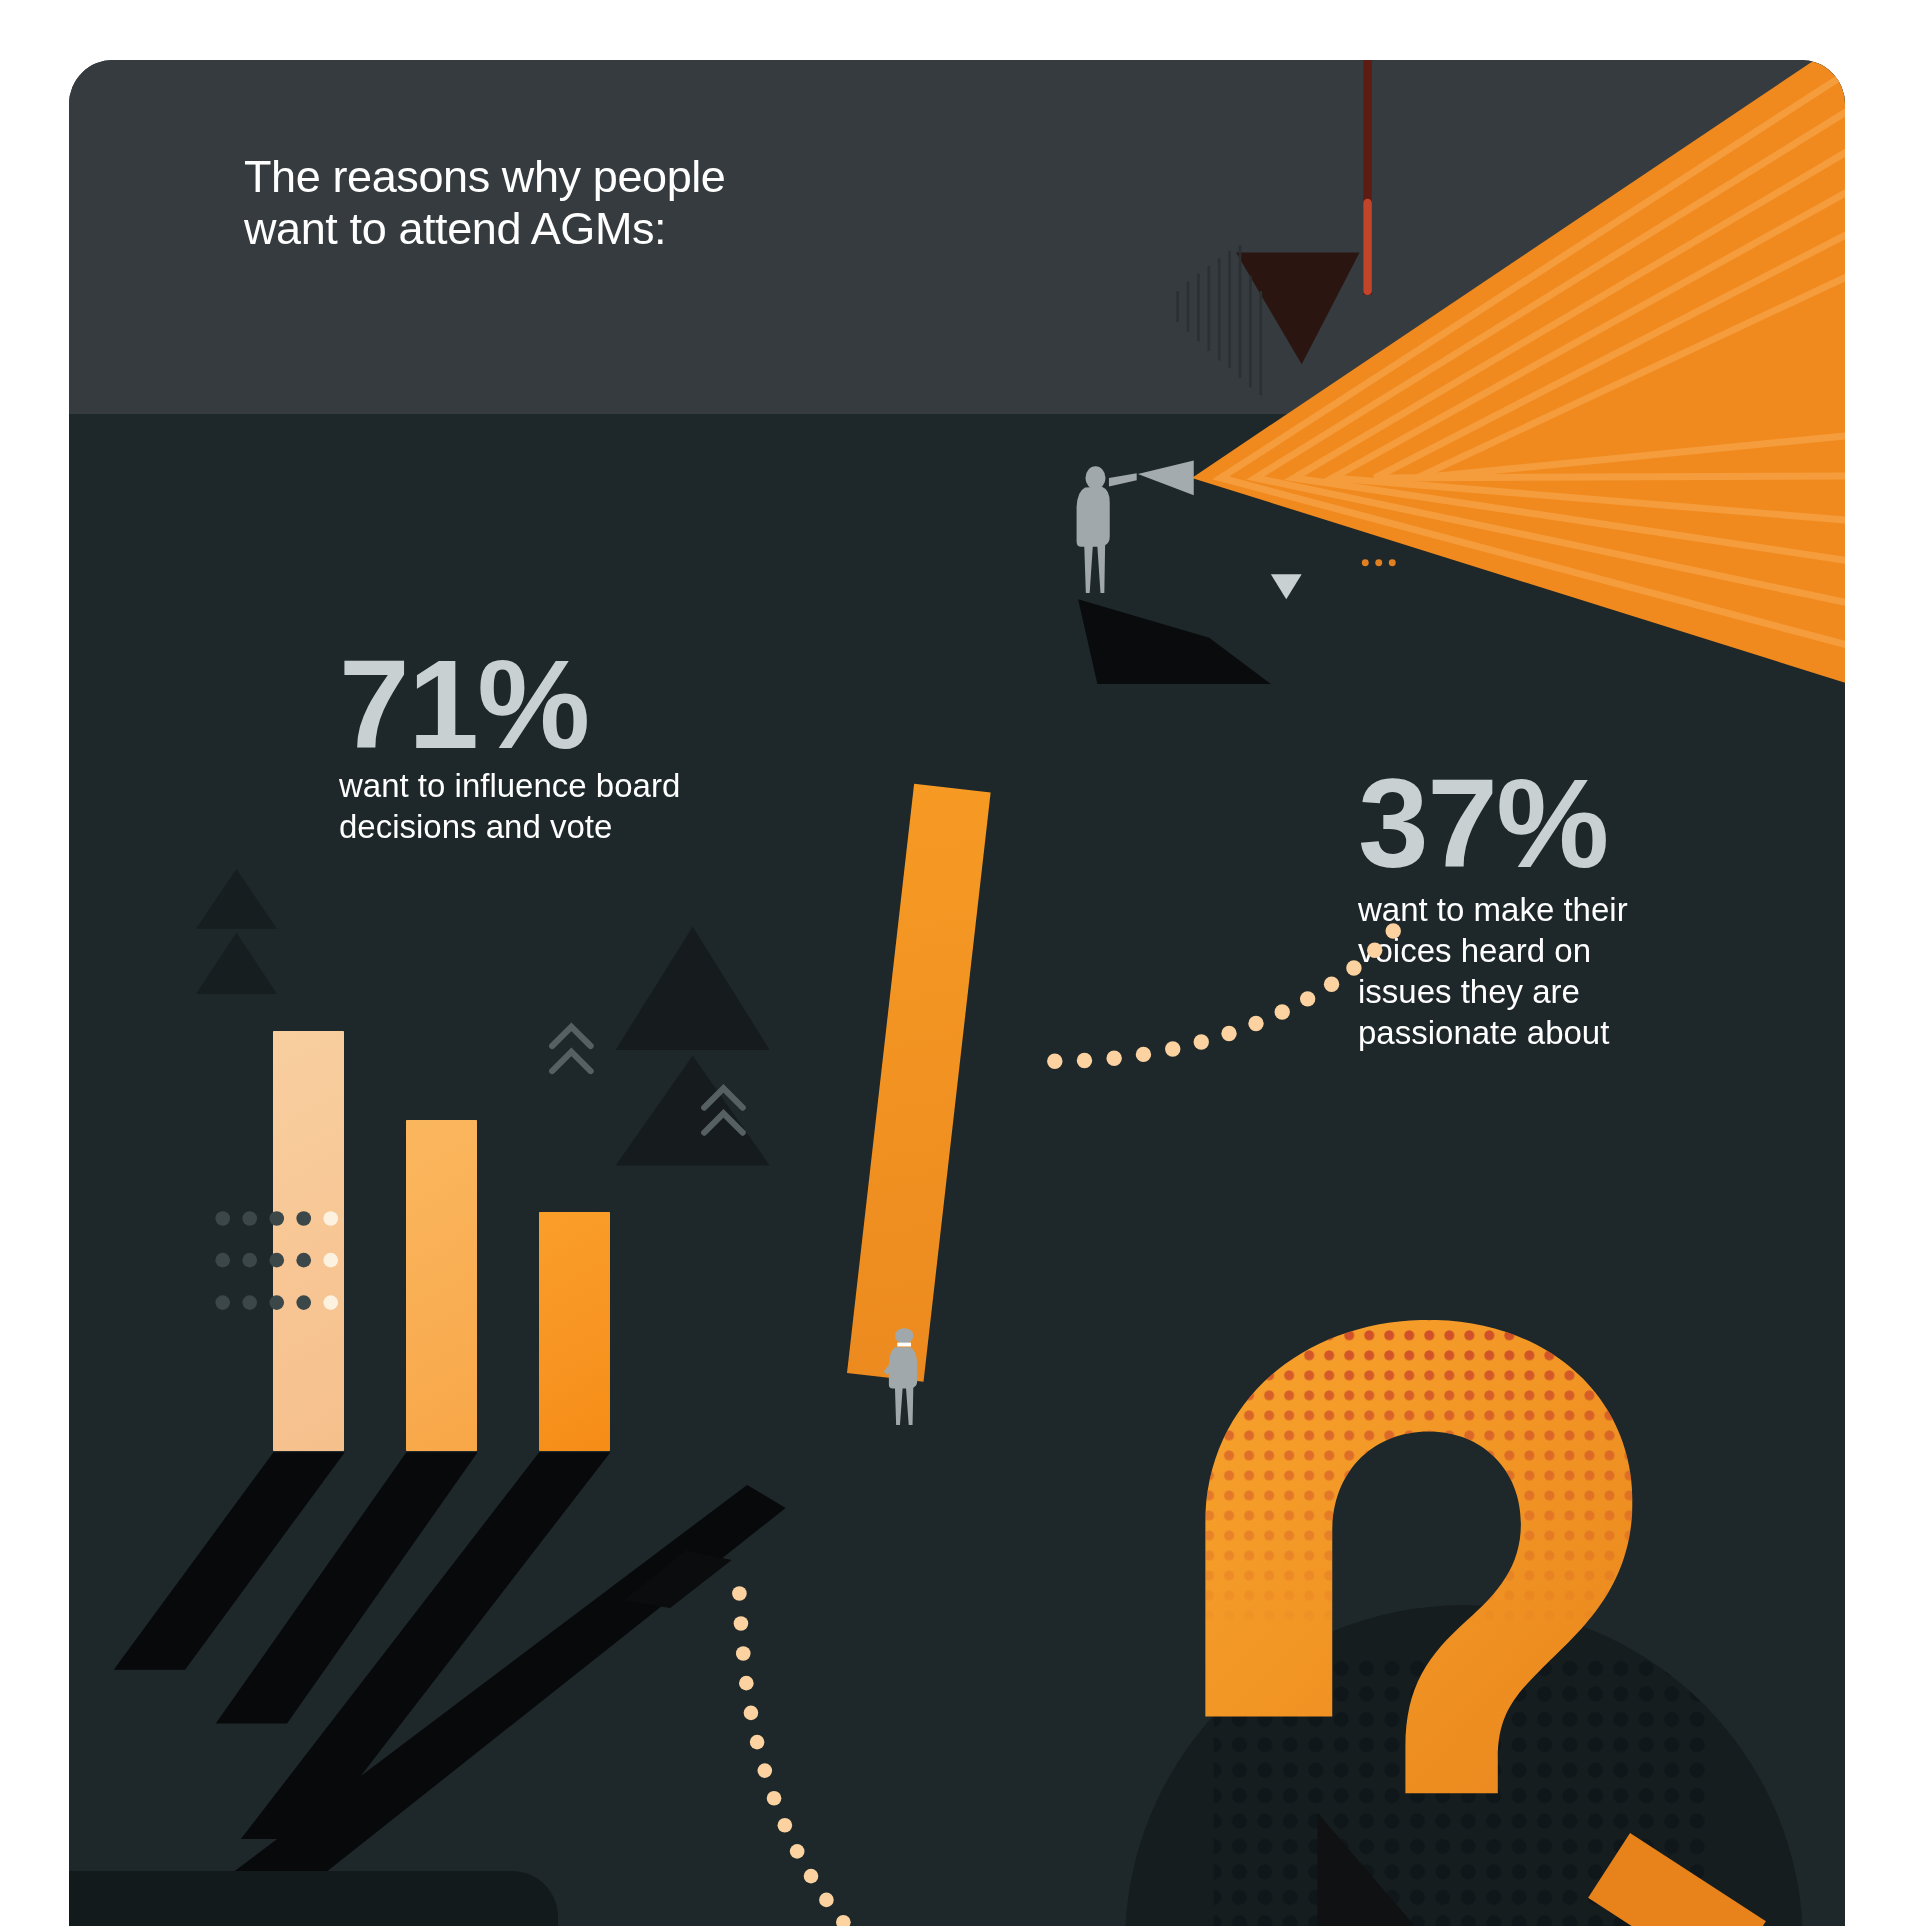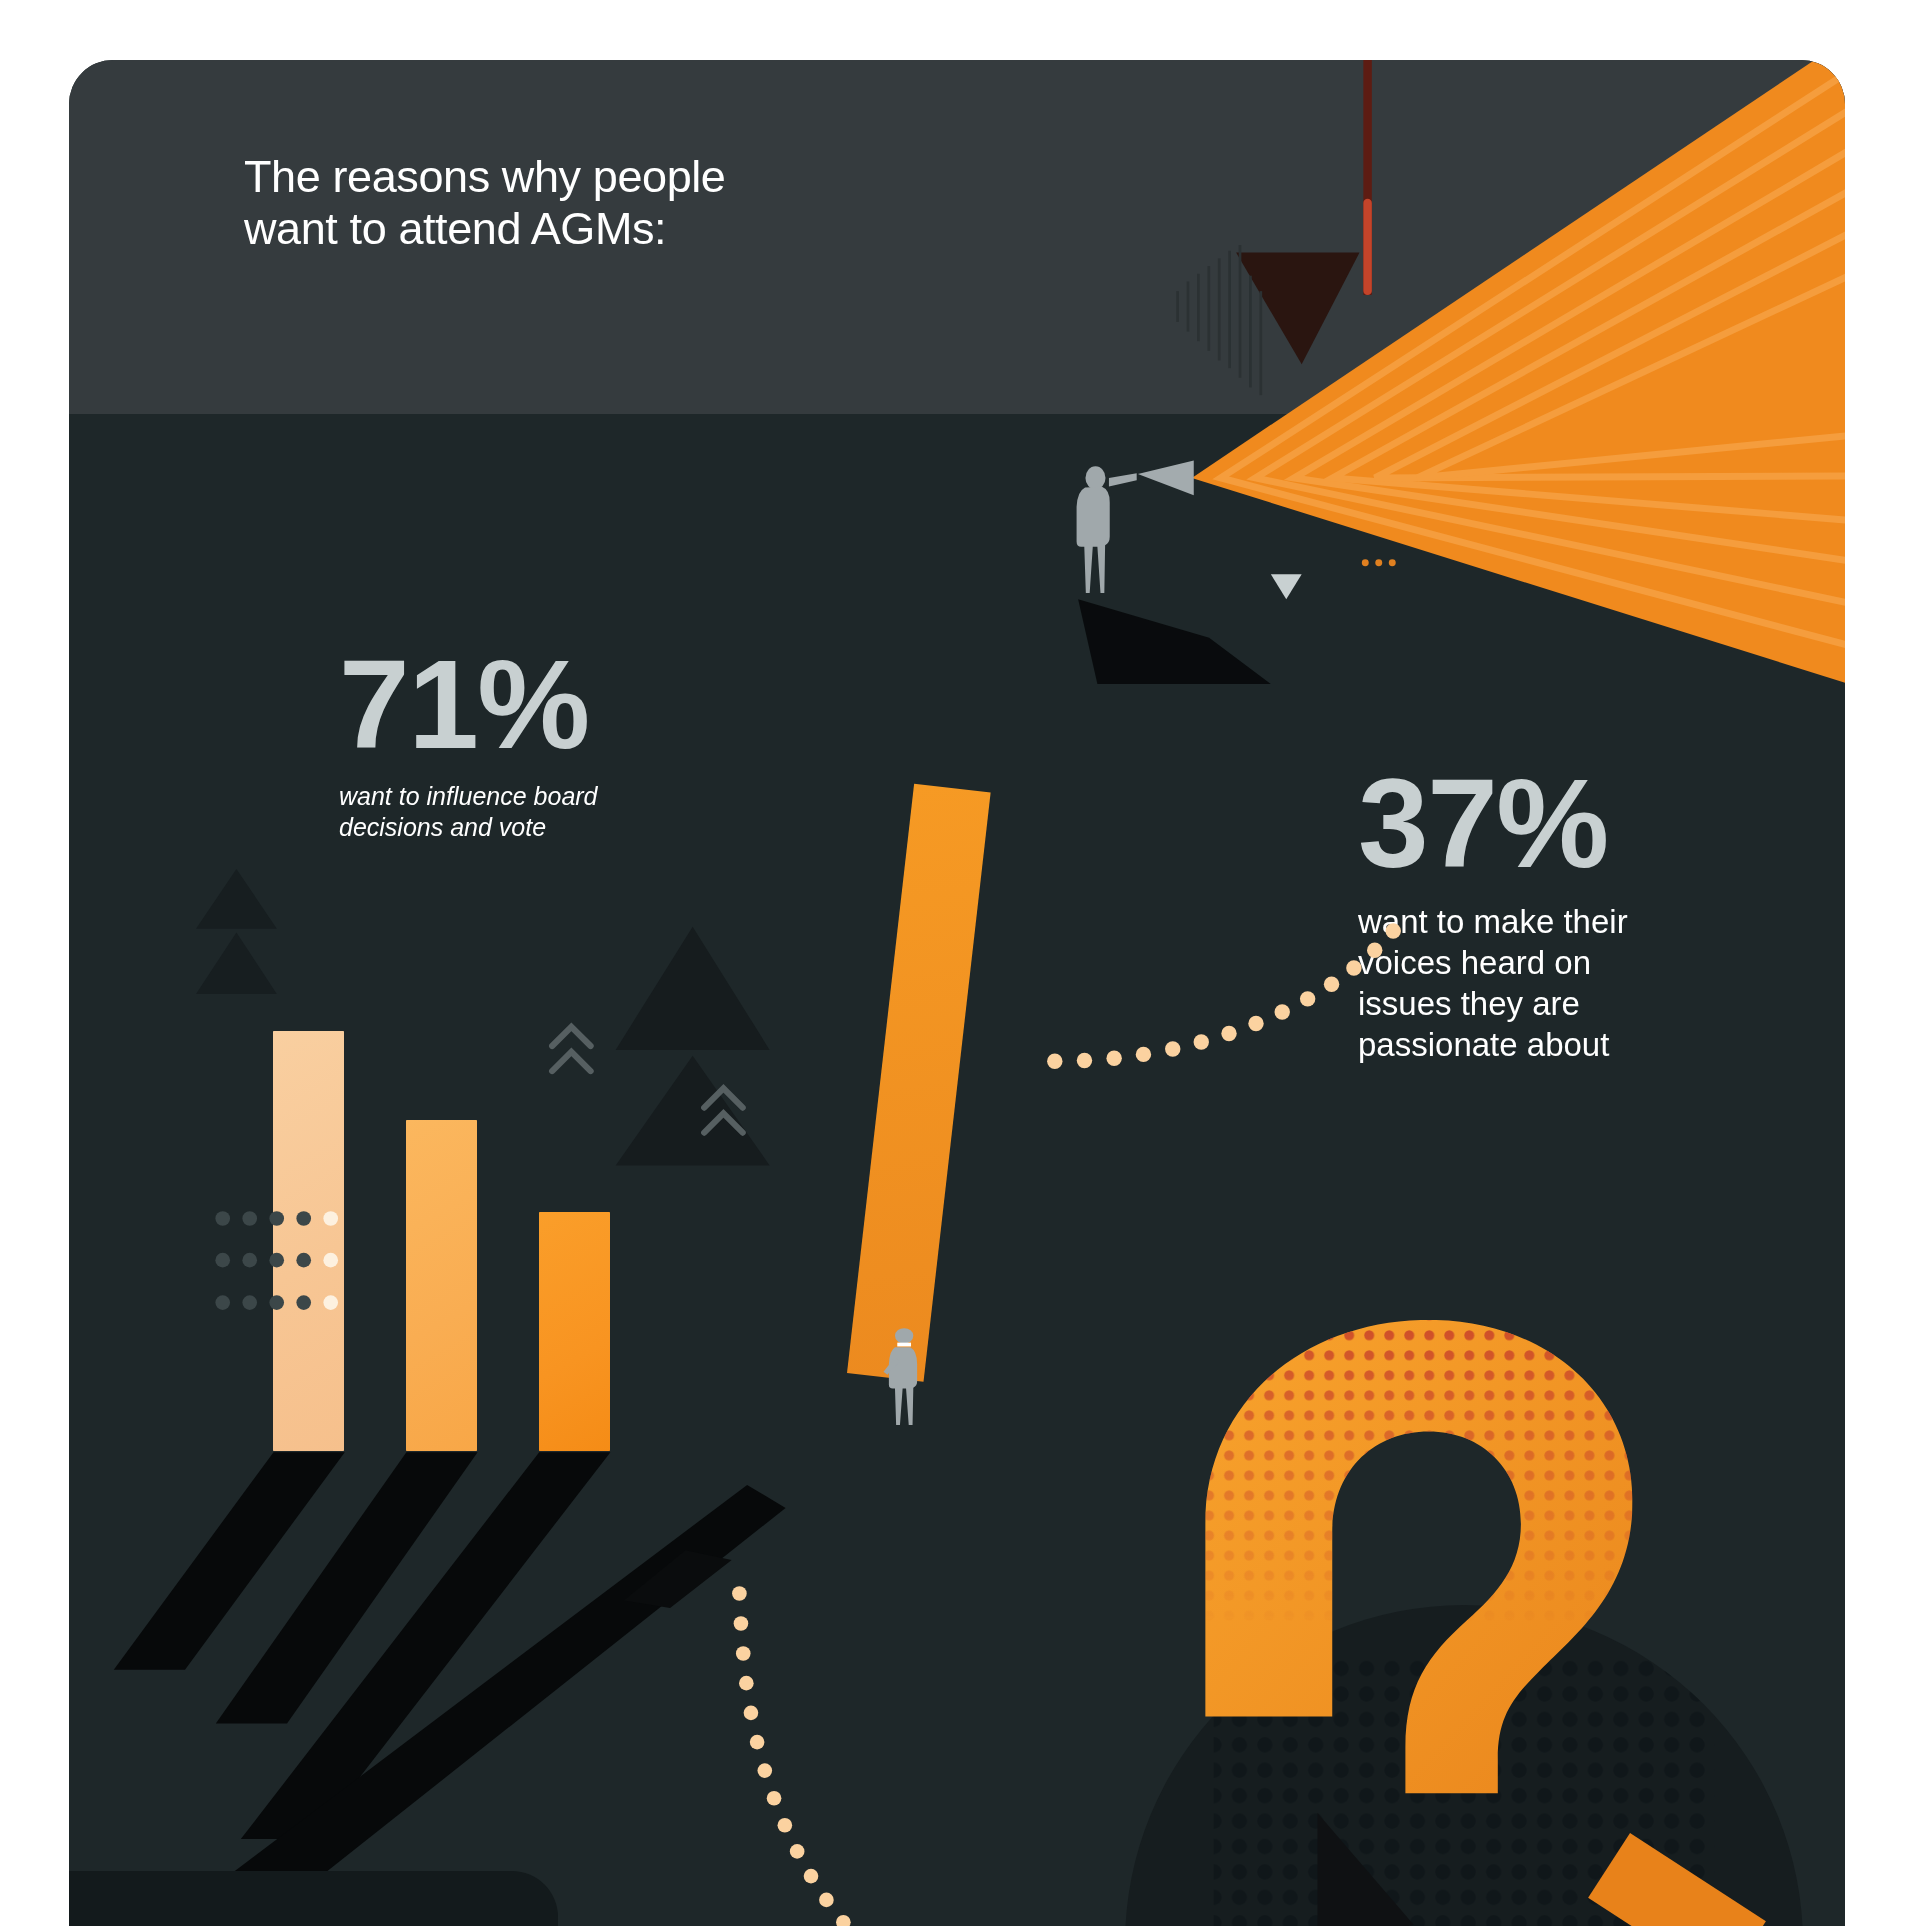--- a/index.html
+++ b/index.html
@@ -53,25 +53,25 @@
   
   .stat-num{
     color:#c8d0d1;font-weight:700;letter-spacing:-1.5px;line-height:.92;
   }
   .stat-desc{
     color:#ffffff;font-weight:400;line-height:1.24;white-space:pre-line;
   }
 
   .stat32{position:absolute;left:270px;top:586px;width:578px;}
   .stat32 .stat-num{font-size:127px;}
-  .stat32 .stat-desc{font-size:25px;margin-top:18px;font-style:italic;}
+  .stat32 .stat-desc{font-size:33px;margin-top:3px;}
 
   .stat42{position:absolute;left:1289px;top:705px;width:482px;}
   .stat42 .stat-num{font-size:127px;}
-  .stat42 .stat-desc{font-size:33px;margin-top:20px;}
+  .stat42 .stat-desc{font-size:33px;margin-top:8px;}
 </style>
 </head>
 <body>
 
 <div class="card">
 
   <div class="header-band"></div>
   <div class="header-band-right"></div>
 
   <svg class="cone-wrap" viewBox="0 0 2060 1620" preserveAspectRatio="none">

